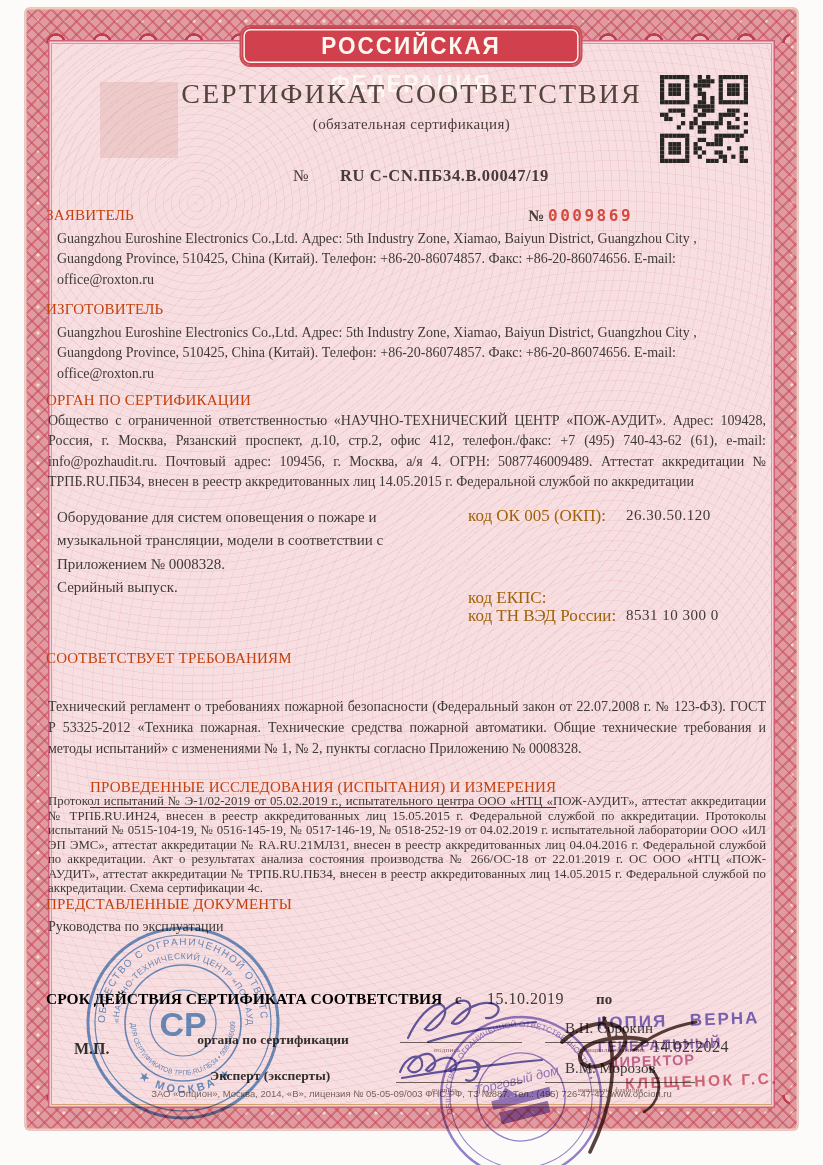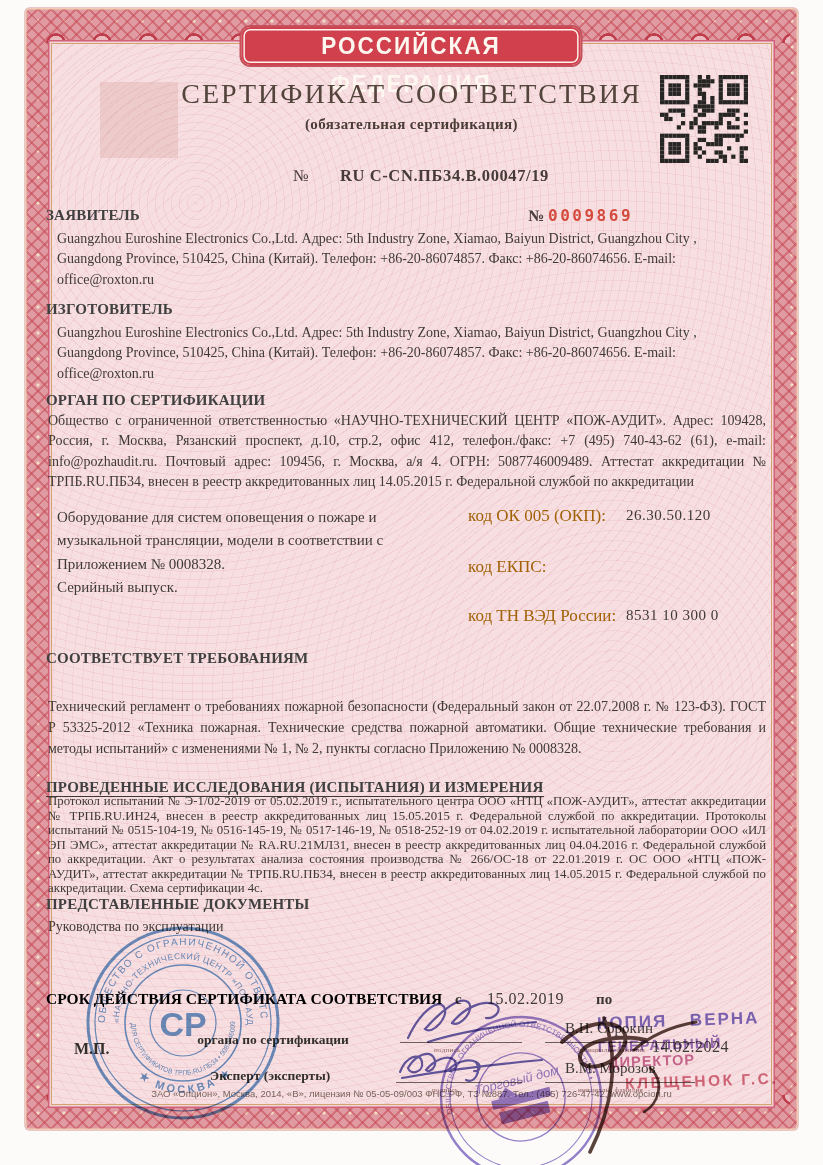--- a/index.html
+++ b/index.html
@@ -41,36 +41,36 @@
     position:absolute;left:238px;top:27px;width:346px;height:38px;z-index:3;
     background:#d0414d;border-radius:9px;
     box-shadow:inset 0 0 0 2px #d0414d, inset 0 0 0 3.5px rgba(255,252,245,.95), 0 0 0 2px #c4515c;
     color:#fdf7ef;text-align:center;line-height:38px;
     font-family:"Liberation Sans", sans-serif;font-weight:bold;font-size:23px;letter-spacing:2px;
     transform:scaleX(.98);
   }
   .doc-title{position:absolute;left:25px;top:78px;width:773px;z-index:3;text-align:center;
     font-size:28px;letter-spacing:2px;color:#53443c;}
   .doc-subtitle{position:absolute;left:25px;top:116px;width:773px;z-index:3;text-align:center;
-    font-size:15px;font-weight:bold;color:#4a3d36;letter-spacing:.4px;}
+    font-size:15px;font-weight:normal;color:#4a3d36;letter-spacing:.4px;}
   .qr{position:absolute;left:660px;top:75px;width:88px;height:88px;z-index:3;}
   .cert-no-row{position:absolute;left:0;top:166px;width:823px;z-index:3;font-size:16.5px;color:#463c35;}
   .cert-no-label{position:absolute;left:293px;top:0;}
   .cert-no-value{position:absolute;left:340px;top:0;letter-spacing:.6px;font-weight:bold;}
   
-  .h{position:absolute;z-index:3;font-weight:bold;font-size:15px;color:#404040;letter-spacing:.2px;}
+  .h{position:absolute;z-index:3;font-weight:normal;font-size:15px;color:#c2410c;letter-spacing:.2px;}
   .txt{position:absolute;z-index:3;font-size:14px;color:#3f3a36;line-height:1.45;}
   .just{text-align:justify;}
   .serial{position:absolute;left:528px;top:206px;z-index:3;}
   .serial .lbl{font-size:16px;font-weight:bold;color:#4a403a;}
   .serial .val{font-family:"DejaVu Sans Mono", monospace;font-size:16px;font-weight:bold;
     color:#d44a3c;letter-spacing:2.5px;margin-left:4px;}
   .code-label{position:absolute;z-index:3;left:468px;font-weight:normal;font-size:17px;color:#a16207;}
   .code-value{position:absolute;z-index:3;left:626px;font-size:15px;color:#3f3a36;letter-spacing:.5px;}
-  .tests-title{border-bottom:1.5px solid #3c3733;padding-bottom:1px;}
+  .tests-title{border-bottom:1.5px solid #3c3733;padding-bottom:12px;margin-left:44px;}
   
   .validity-title{position:absolute;z-index:3;left:46px;top:990px;font-weight:bold;font-size:15.5px;color:#000000;}
   .v-lab{position:absolute;z-index:3;font-size:15px;font-weight:bold;color:#3a3531;}
   .v-date{position:absolute;z-index:3;font-size:16px;color:#3f3a36;letter-spacing:.5px;}
   .role{position:absolute;z-index:3;font-weight:bold;font-size:13.5px;color:#33302c;}
   .sig-line{position:absolute;z-index:3;border-bottom:1px solid #6b5f58;}
   .cap{position:absolute;z-index:3;font-size:7px;color:#8d625e;letter-spacing:.3px;}
   .name{position:absolute;z-index:4;font-size:15px;color:#3e3a37;}
   .footer{position:absolute;z-index:3;left:25px;top:1088px;width:773px;text-align:center;
     font-family:"Liberation Sans", sans-serif;font-size:9.5px;color:#77625b;}
@@ -330,37 +330,37 @@
   <div class="txt" style="left:57px;top:323px;width:708px;">Guangzhou Euroshine Electronics Co.,Ltd. Адрес: 5th Industry Zone, Xiamao, Baiyun District, Guangzhou City , Guangdong Province, 510425,  China (Китай). Телефон: +86-20-86074857. Факс: +86-20-86074656. E-mail: office@roxton.ru</div>
 
   <div class="h" style="left:46px;top:392px;">ОРГАН ПО СЕРТИФИКАЦИИ</div>
   <div class="txt just" style="left:48px;top:411px;width:718px;">Общество с ограниченной ответственностью «НАУЧНО-ТЕХНИЧЕСКИЙ ЦЕНТР «ПОЖ-АУДИТ». Адрес: 109428, Россия, г. Москва, Рязанский проспект, д.10, стр.2, офис 412, телефон./факс: +7 (495) 740-43-62 (61), e-mail: info@pozhaudit.ru. Почтовый адрес: 109456, г. Москва, а/я 4. ОГРН: 5087746009489. Аттестат аккредитации № ТРПБ.RU.ПБ34, внесен в реестр аккредитованных лиц 14.05.2015 г. Федеральной службой по аккредитации</div>
 
   <div class="txt" style="left:57px;top:506px;width:398px;font-size:15px;line-height:1.55;">Оборудование для систем оповещения о пожаре и музыкальной трансляции, модели в соответствии с Приложением № 0008328.</div>
   <div class="txt" style="left:57px;top:577px;font-size:15px;">Серийный выпуск.</div>
 
   <div class="code-label" style="top:506px;">код ОК 005 (ОКП):</div>
   <div class="code-value" style="top:507px;">26.30.50.120</div>
-  <div class="code-label" style="top:557px;">код ЕКПС:</div>
+  <div class="code-label" style="top:588px;">код ЕКПС:</div>
   <div class="code-value" style="top:558px;"></div>
   <div class="code-label" style="top:606px;">код ТН ВЭД России:</div>
   <div class="code-value" style="top:607px;">8531 10 300 0</div>
 
   <div class="h" style="left:46px;top:650px;">СООТВЕТСТВУЕТ ТРЕБОВАНИЯМ</div>
   <div class="txt just" style="left:48px;top:696px;width:718px;line-height:1.5;">Технический регламент о требованиях пожарной безопасности (Федеральный закон от 22.07.2008 г. № 123-ФЗ). ГОСТ Р 53325-2012 «Техника пожарная. Технические средства пожарной автоматики. Общие технические требования и методы испытаний» с изменениями № 1, № 2, пункты согласно Приложению № 0008328.</div>
 
   <div class="h" style="left:46px;top:779px;"><span class="tests-title">ПРОВЕДЕННЫЕ ИССЛЕДОВАНИЯ (ИСПЫТАНИЯ) И ИЗМЕРЕНИЯ</span></div>
   <div class="txt just" style="left:48px;top:794px;width:718px;font-size:12.8px;line-height:14.5px;">Протокол испытаний № Э-1/02-2019 от 05.02.2019 г., испытательного центра ООО «НТЦ «ПОЖ-АУДИТ», аттестат аккредитации № ТРПБ.RU.ИН24, внесен в реестр аккредитованных лиц 15.05.2015 г. Федеральной службой по аккредитации. Протоколы испытаний № 0515-104-19, № 0516-145-19, № 0517-146-19, № 0518-252-19 от 04.02.2019 г. испытательной лаборатории ООО «ИЛ ЭП ЭМС», аттестат аккредитации № RA.RU.21МЛ31, внесен в реестр аккредитованных лиц 04.04.2016 г. Федеральной службой по аккредитации. Акт о результатах анализа состояния производства № 266/ОС-18 от 22.01.2019 г. ОС ООО «НТЦ «ПОЖ-АУДИТ», аттестат аккредитации № ТРПБ.RU.ПБ34, внесен в реестр аккредитованных лиц 14.05.2015 г. Федеральной службой по аккредитации. Схема сертификации 4с.</div>
 
   <div class="h" style="left:46px;top:896px;">ПРЕДСТАВЛЕННЫЕ ДОКУМЕНТЫ</div>
   <div class="txt" style="left:48px;top:917px;">Руководства по эксплуатации</div>
 
   <div class="validity-title">СРОК ДЕЙСТВИЯ СЕРТИФИКАТА СООТВЕТСТВИЯ</div>
   <div class="v-lab" style="left:455px;top:991px;">с</div>
-  <div class="v-date" style="left:487px;top:990px;">15.02.2019</div>
+  <div class="v-date" style="left:487px;top:990px;">15.10.2019</div>
   <div class="v-lab" style="left:596px;top:991px;">по</div>
   <div class="v-date" style="left:652px;top:990px;margin-top:48px;">14.02.2024</div>
 
   <div class="role" style="left:74px;top:1040px;font-size:16px;">М.П.</div>
   <div class="role" style="left:133px;top:1032px;width:280px;text-align:center;">органа по сертификации</div>
   <div class="role" style="left:210px;top:1068px;">Эксперт (эксперты)</div>
 
   <div class="sig-line" style="left:400px;top:1042px;width:122px;"></div>
   <div class="cap" style="left:434px;top:1046px;">подпись</div>
   <div class="sig-line" style="left:545px;top:1042px;width:150px;"></div>

